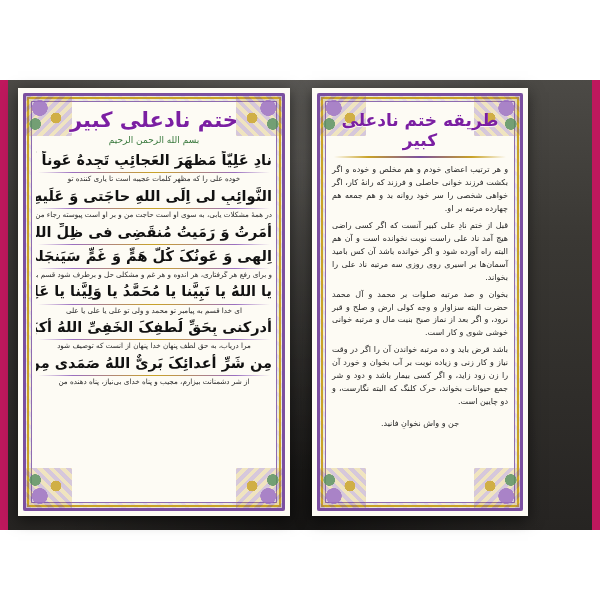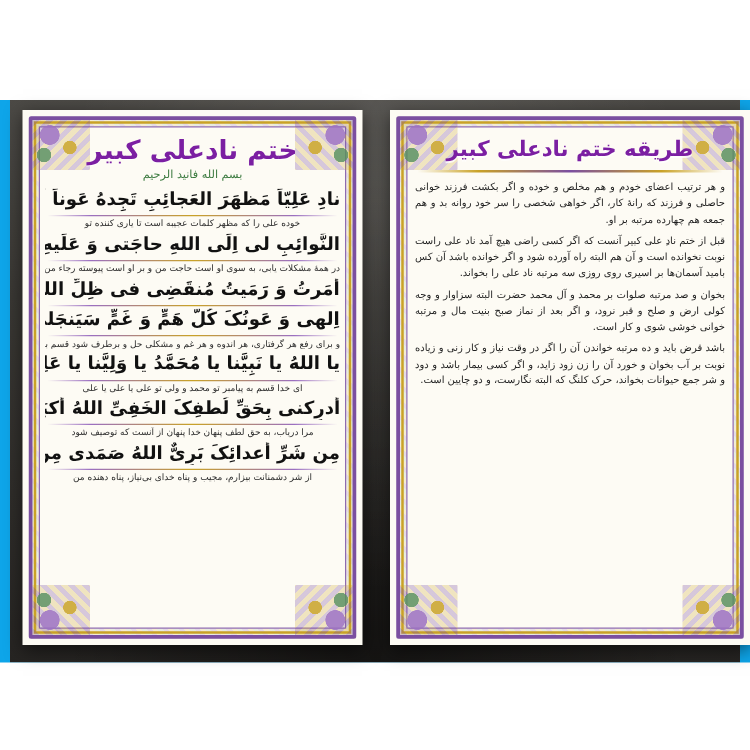--- a/index.html
+++ b/index.html
@@ -10,21 +10,21 @@
   body {
     width: 600px;
     height: 600px;
     font-family: "DejaVu Sans", sans-serif;
     overflow: hidden;
   }
   .stage {
     position: relative;
     width: 600px;
     height: 600px;
-    background: #0ea5e9;
+    background: #be185d;
   }
   
   .backdrop {
     position: absolute;
     left: 8px;
     top: 78px;
     width: 584px;
     height: 452px;
     background: linear-gradient(180deg, #4c4a46 0%, #3a3834 35%, #2f2d2a 70%, #262422 100%);
   }
@@ -56,21 +56,21 @@
   }
   .card-left {
     left: 18px;
     top: 88px;
     width: 272px;
     height: 428px;
   }
   .card-right {
     left: 312px;
     top: 88px;
-    width: 288px;
+    width: 216px;
     height: 428px;
   }
 
   
   .frame-outer {
     position: absolute;
     inset: 5px;
     border: 3px solid #7b4fa0;
     border-radius: 2px;
   }
@@ -215,21 +215,21 @@
     <div class="frame-outer"></div>
     <div class="frame-mid"></div>
     <div class="frame-inner"></div>
     <div class="corner tl"></div>
     <div class="corner tr"></div>
     <div class="corner bl"></div>
     <div class="corner br"></div>
 
     <div class="card-body">
       <div class="title-main">ختم نادعلی کبیر</div>
-      <div class="basmala">بسم الله فانید الرحیم</div>
+      <div class="basmala">بسم الله الرحمن الرحیم</div>
 
       <div class="verse-block">
 
         <div>
           <div class="verse-ar">نادِ عَلِیّاً مَظهَرَ العَجائِبِ تَجِدهُ عَوناً لَکَ فِی</div>
           <div class="verse-rule"></div>
           <div class="verse-fa">خوده علی را که مظهر کلمات عجیبه است تا یاری کننده تو</div>
         </div>
 
         <div>
@@ -286,16 +286,17 @@
 
     <div class="card-body">
       <div class="title-right">طریقه ختم نادعلی کبیر</div>
       <div class="rule-gold"></div>
 
       <div class="para">و هر ترتیب اعضای خودم و هم مخلص و خوده و اگر بکشت فرزند خوانی حاصلی و فرزند که ‌رانهٔ ‌کار، اگر خواهی شخصی را سر خود روانه بد و هم جمعه هم چهارده مرتبه بر او.</div>
       <div class="para">قبل از ختم نادِ علی کبیر آنست که اگر کسی راضی هیچ آمد ناد علی راست نوبت نخوانده است و آن هم البته راه آورده شود و اگر خوانده باشد آن کس بامید آسمان‌ها بر اسیری روی روزی سه مرتبه ناد علی را بخواند.</div>
       <div class="para">بخوان و صد مرتبه صلوات بر محمد و آل محمد حضرت البته سزاوار و وجه کولی ارض و صلح و قبر نرود، و اگر بعد از نماز صبح بنیت مال و مرتبه خوانی خوشی شوی و کار است.</div>
       <div class="para">باشد قرض باید و ده مرتبه خواندن آن را اگر در وقت نیاز و کار زنی و زیاده نوبت بر آب بخوان و خورد آن را زن زود زاید، و اگر کسی بیمار باشد و دود و شر جمع حیوانات بخواند، حرک کلنگ که البته نگارست، و دو چایین است.</div>
 
+      <div class="signature">جن و واش نخوانِ فانید.</div>
       <div class="spacer"></div>
     </div>
   </div>
 </div>
 
 </body></html>

